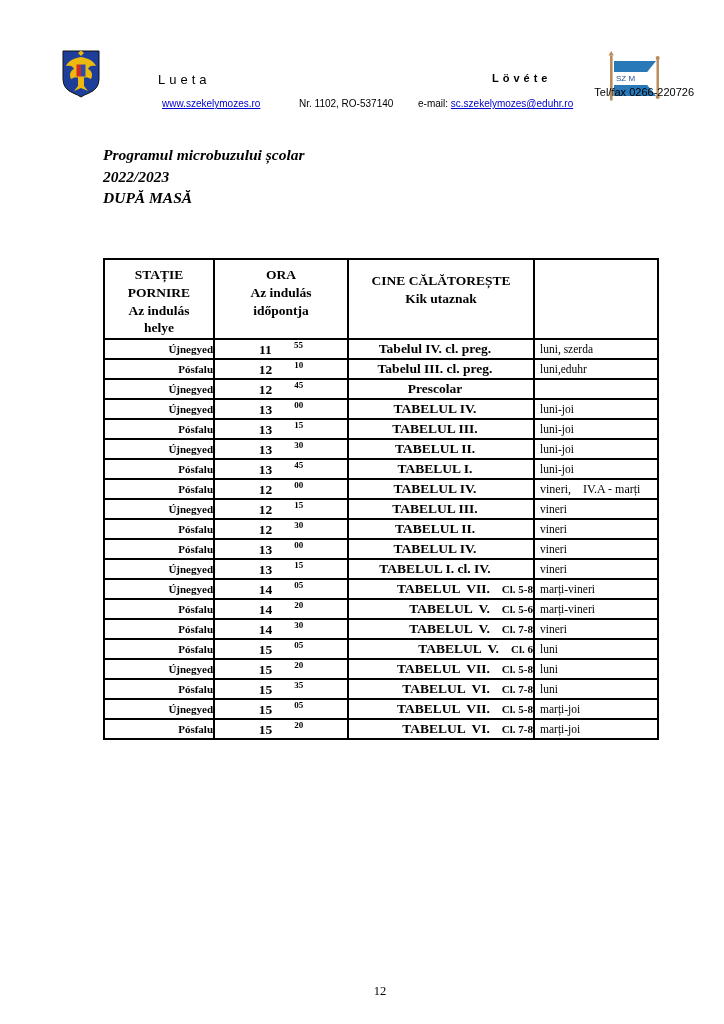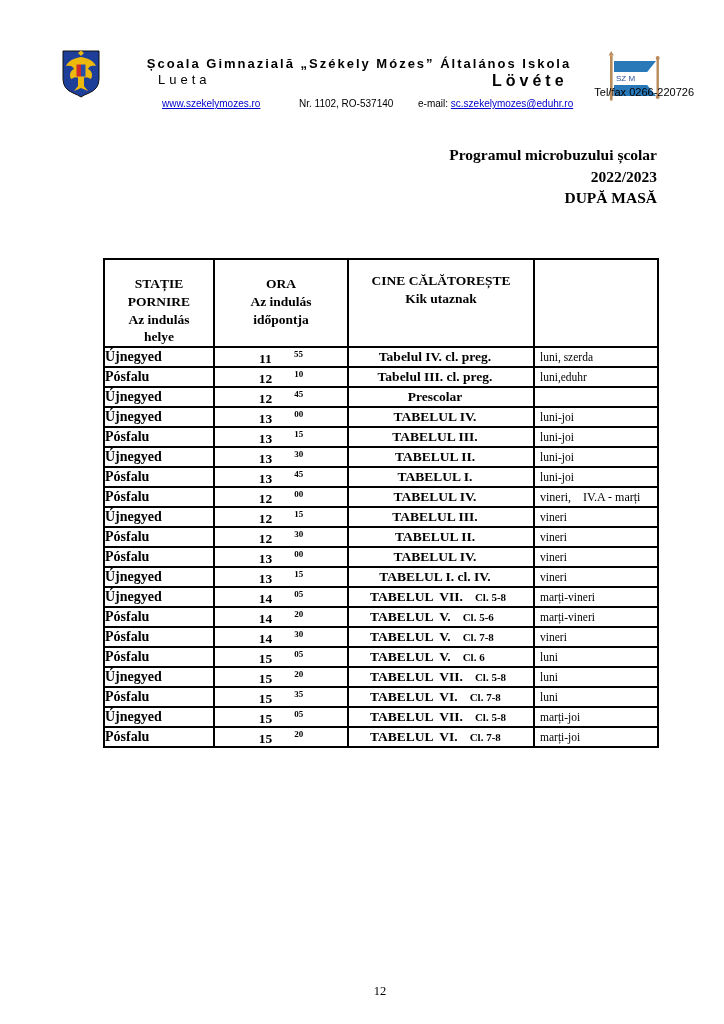--- a/index.html
+++ b/index.html
@@ -11,43 +11,43 @@
   }
   
   .hdr { position:absolute; inset:0; font-family:"Liberation Sans", sans-serif; }
   .coa  { position:absolute; left:62px;  top:50px; }
   .flag { position:absolute; left:606px; top:50px; }
   .ministry { position:absolute; top:44px; left:0; width:718px; text-align:center;
               font-size:10px; font-weight:bold; letter-spacing:3.5px; }
   .school   { position:absolute; top:56px; left:0; width:718px; text-align:center;
               font-size:13px; font-weight:bold; letter-spacing:2px; white-space:nowrap; }
   .lueta    { position:absolute; top:72px; left:158px; font-size:13px; font-weight:normal; letter-spacing:4px; }
-  .lovete   { position:absolute; top:72px; left:492px; font-size:16px; font-weight:bold; letter-spacing:4px; }
+  .lovete   { position:absolute; top:72px; left:492px; font-size:11px; font-weight:bold; letter-spacing:4px; }
   .telfax   { position:absolute; top:86px; left:0; width:694px; text-align:right; font-size:11px; }
   .wwwlink  { position:absolute; top:98px; left:162px; font-size:10px; }
   .regnr    { position:absolute; top:98px; left:299px; font-size:10px; }
   .emailrow { position:absolute; top:98px; left:418px; font-size:10px; }
   .link { color:#0000cc; text-decoration:underline; cursor:pointer; }
   
-  .title { position:absolute; top:144px; left:103px; width:554px; text-align:right;
-           font-weight:bold; font-size:15.5px; line-height:21.5px; }
+  .title { position:absolute; top:144px; left:103px; width:554px; text-align:left;
+           font-weight:bold; font-size:15.5px; line-height:21.5px;font-style:italic; }
   
   table.sched { position:absolute; left:103px; top:258px; width:554px;
                 border-collapse:collapse; table-layout:fixed; }
   .sched th, .sched td { border:2px solid #000; overflow:hidden; }
   .sched thead tr { height:80px; }
   .sched th { font-weight:bold; font-size:13.5px; text-align:center; vertical-align:top;
-              white-space:pre-line; line-height:1.32; padding-top:15px; }
+              white-space:pre-line; line-height:1.32; padding-top:6px; }
   .sched th.who-h { padding-top:12px; }
   .sched tbody tr { height:20px; }
-  .c-station { font-weight:bold; font-size:14px; text-align:left; }
+  .c-station { font-weight:bold; font-size:11px; text-align:right; }
   .c-time    { font-weight:bold; font-size:13.5px; text-align:center; }
   .c-time sup{ font-size:9px;padding-left:22px; }
   .c-who     { font-weight:bold; font-size:13.5px; text-align:center; white-space:pre; }
-  .c-who.left{ text-align:left; padding-left:21px; }
+  .c-who.left{ text-align:right; padding-left:21px; }
   .c-who .cl { font-size:11px; margin-left:12px; }
   .c-days    { font-size:11.5px; text-align:left; padding-left:5px; white-space:pre;margin-top:16px; }
   .c-days .small { font-size:12px; }
   
   .pageno { position:absolute; top:984px; left:103px; width:554px; text-align:center; font-size:12.5px; }
 </style>
 </head>
 <body>
 
 <div class="page">
@@ -67,21 +67,20 @@
       <path d="M5.2,1 l2.6,4.5 -5.2,0 z" fill="#b98a5a"></path>
       <rect x="4" y="5.5" width="2.6" height="45" fill="#b98a5a"></rect>
       <rect x="50.5" y="8" width="2.4" height="40" fill="#b98a5a"></rect>
       <circle cx="51.7" cy="8" r="2" fill="#b98a5a"></circle>
       <circle cx="51.7" cy="47" r="2" fill="#b98a5a"></circle>
       <polygon points="8,11 50,11 41.2,22 8,22" fill="#2979b8"></polygon>
       <polygon points="8,35 41.2,35 50,46 8,46" fill="#2979b8"></polygon>
       <text x="10" y="31" font-size="8" font-family="Liberation Sans, sans-serif" fill="#27509a">SZ M</text>
     </svg>
 
-    <div class="school">Școala Gimnazială „Székely Mózes” Általános Iskola</div>
     <div class="lueta">Lueta</div>
     <div class="lovete">Lövéte</div>
     <div class="telfax">Tel/fax 0266-220726</div>
     <div class="wwwlink">
       <span class="link">www.szekelymozes.ro</span>
     </div>
     <div class="regnr">Nr. 1102, RO-537140</div>
     <div class="emailrow"><span>e-mail: </span><span class="link">sc.szekelymozes@eduhr.ro</span></div>
   </div>
 

